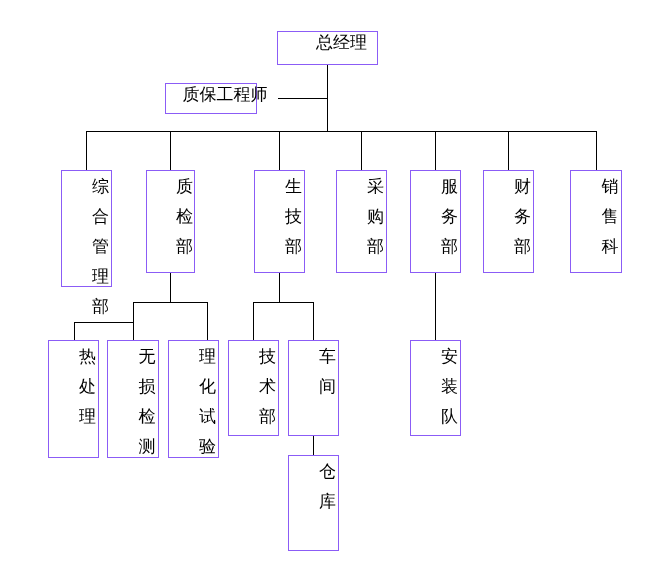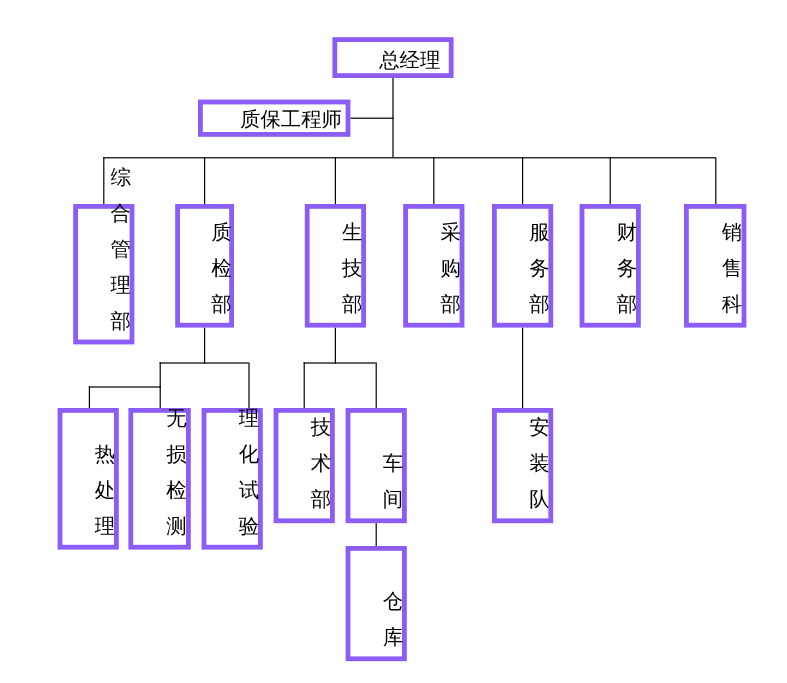--- a/index.html
+++ b/index.html
@@ -13,26 +13,26 @@
   #chart-root {
     position: relative;
     width: 656px;
     height: 569px;
     background: #ffffff;
     overflow: hidden;
   }
   .node {
     position: absolute;
     box-sizing: border-box;
-    border: 4px solid #8b5cf6;
+    border: 1px solid #8b5cf6;
     background: #ffffff;
     display: flex;
     flex-direction: column;
     align-items: center;
-    justify-content: flex-end;
+    justify-content: flex-start;
     color: #000000;
     z-index: 2;
     padding-left: 28px;
   }
   .node .label {
     display: block;
     text-align: center;
     line-height: 1.0;
     letter-spacing: 0;
     white-space: pre-line;
@@ -89,21 +89,21 @@
   <div class="edge v" style="left:313px; top:302px; height:38px;"></div>
 
   <div class="edge v" style="left:435px; top:272px; height:68px;"></div>
 
   <div class="edge v" style="left:313px; top:435px; height:20px;"></div>
 
   <div class="node horiz" style="left:277px; top:31px; width:101px; height:34px;">
     <span class="label">总经理</span>
   </div>
 
-  <div class="node horiz" style="left:165px; top:83px; width:127px; height:31px;">
+  <div class="node horiz" style="left:165px; top:83px; width:92px; height:31px;">
     <span class="label">质保工程师</span>
   </div>
 
   <div class="node vert" style="left:61px; top:170px; width:51px; height:117px;">
     <span class="label">综
 合
 管
 理
 部</span>
   </div>

